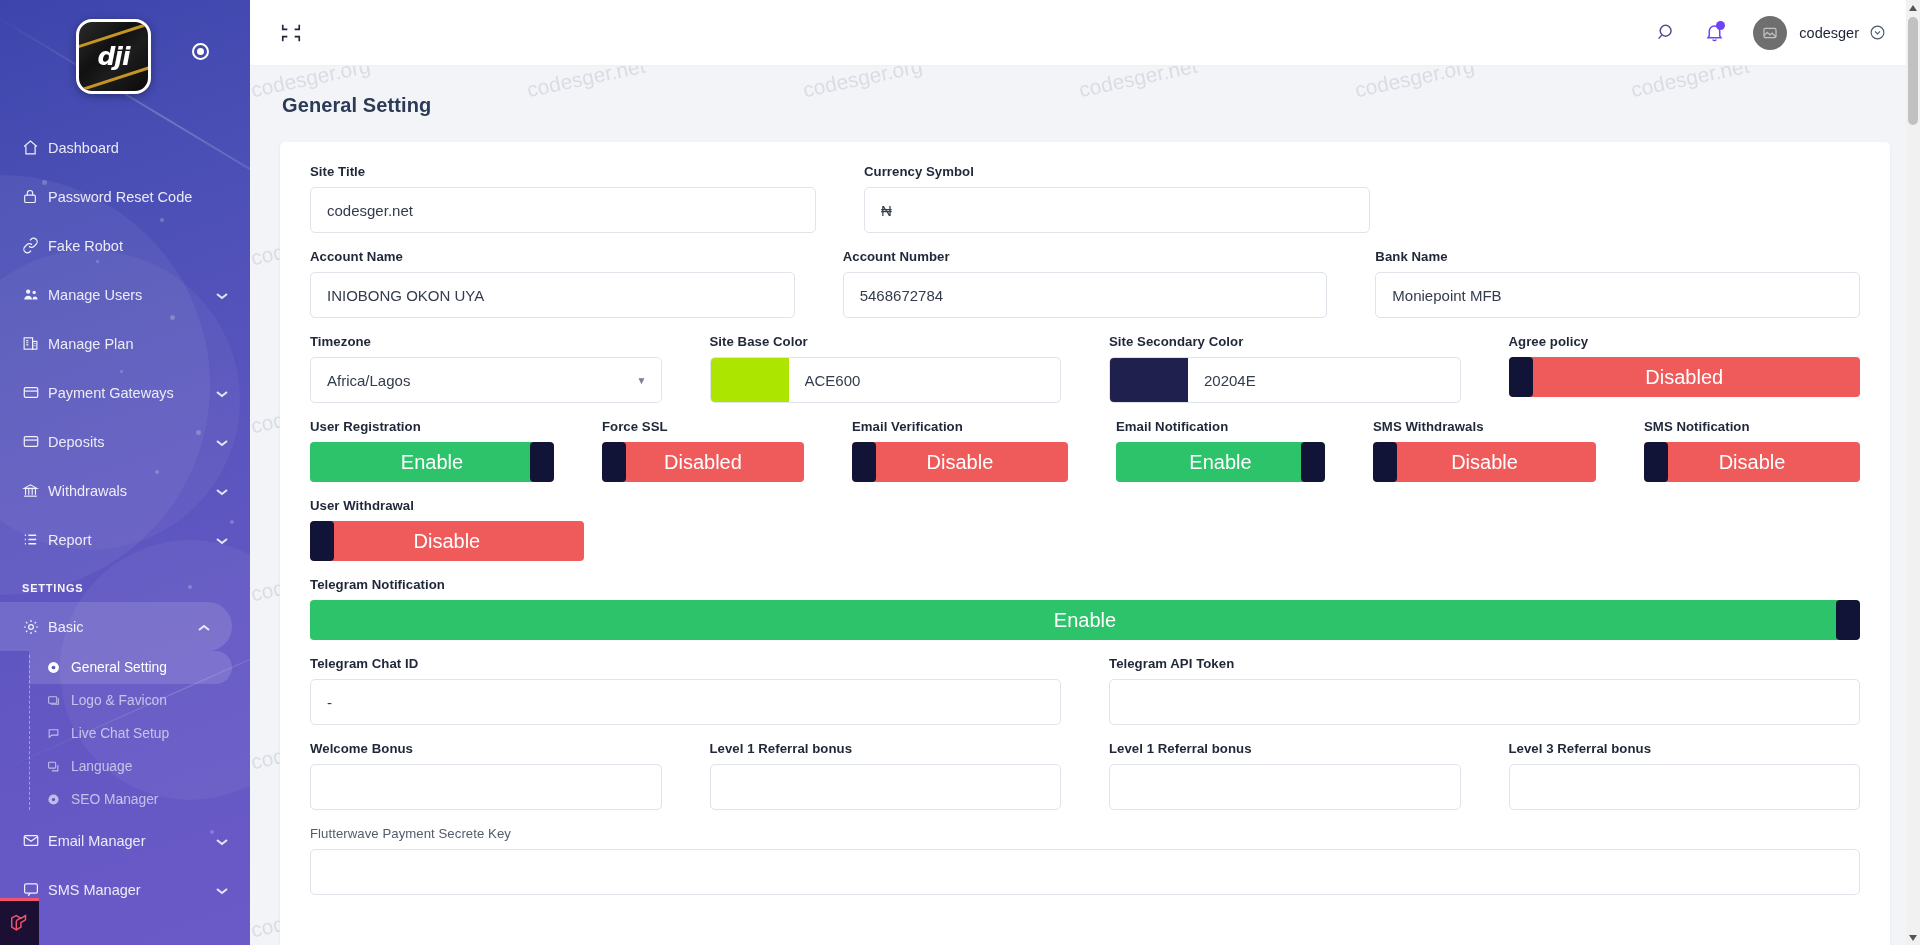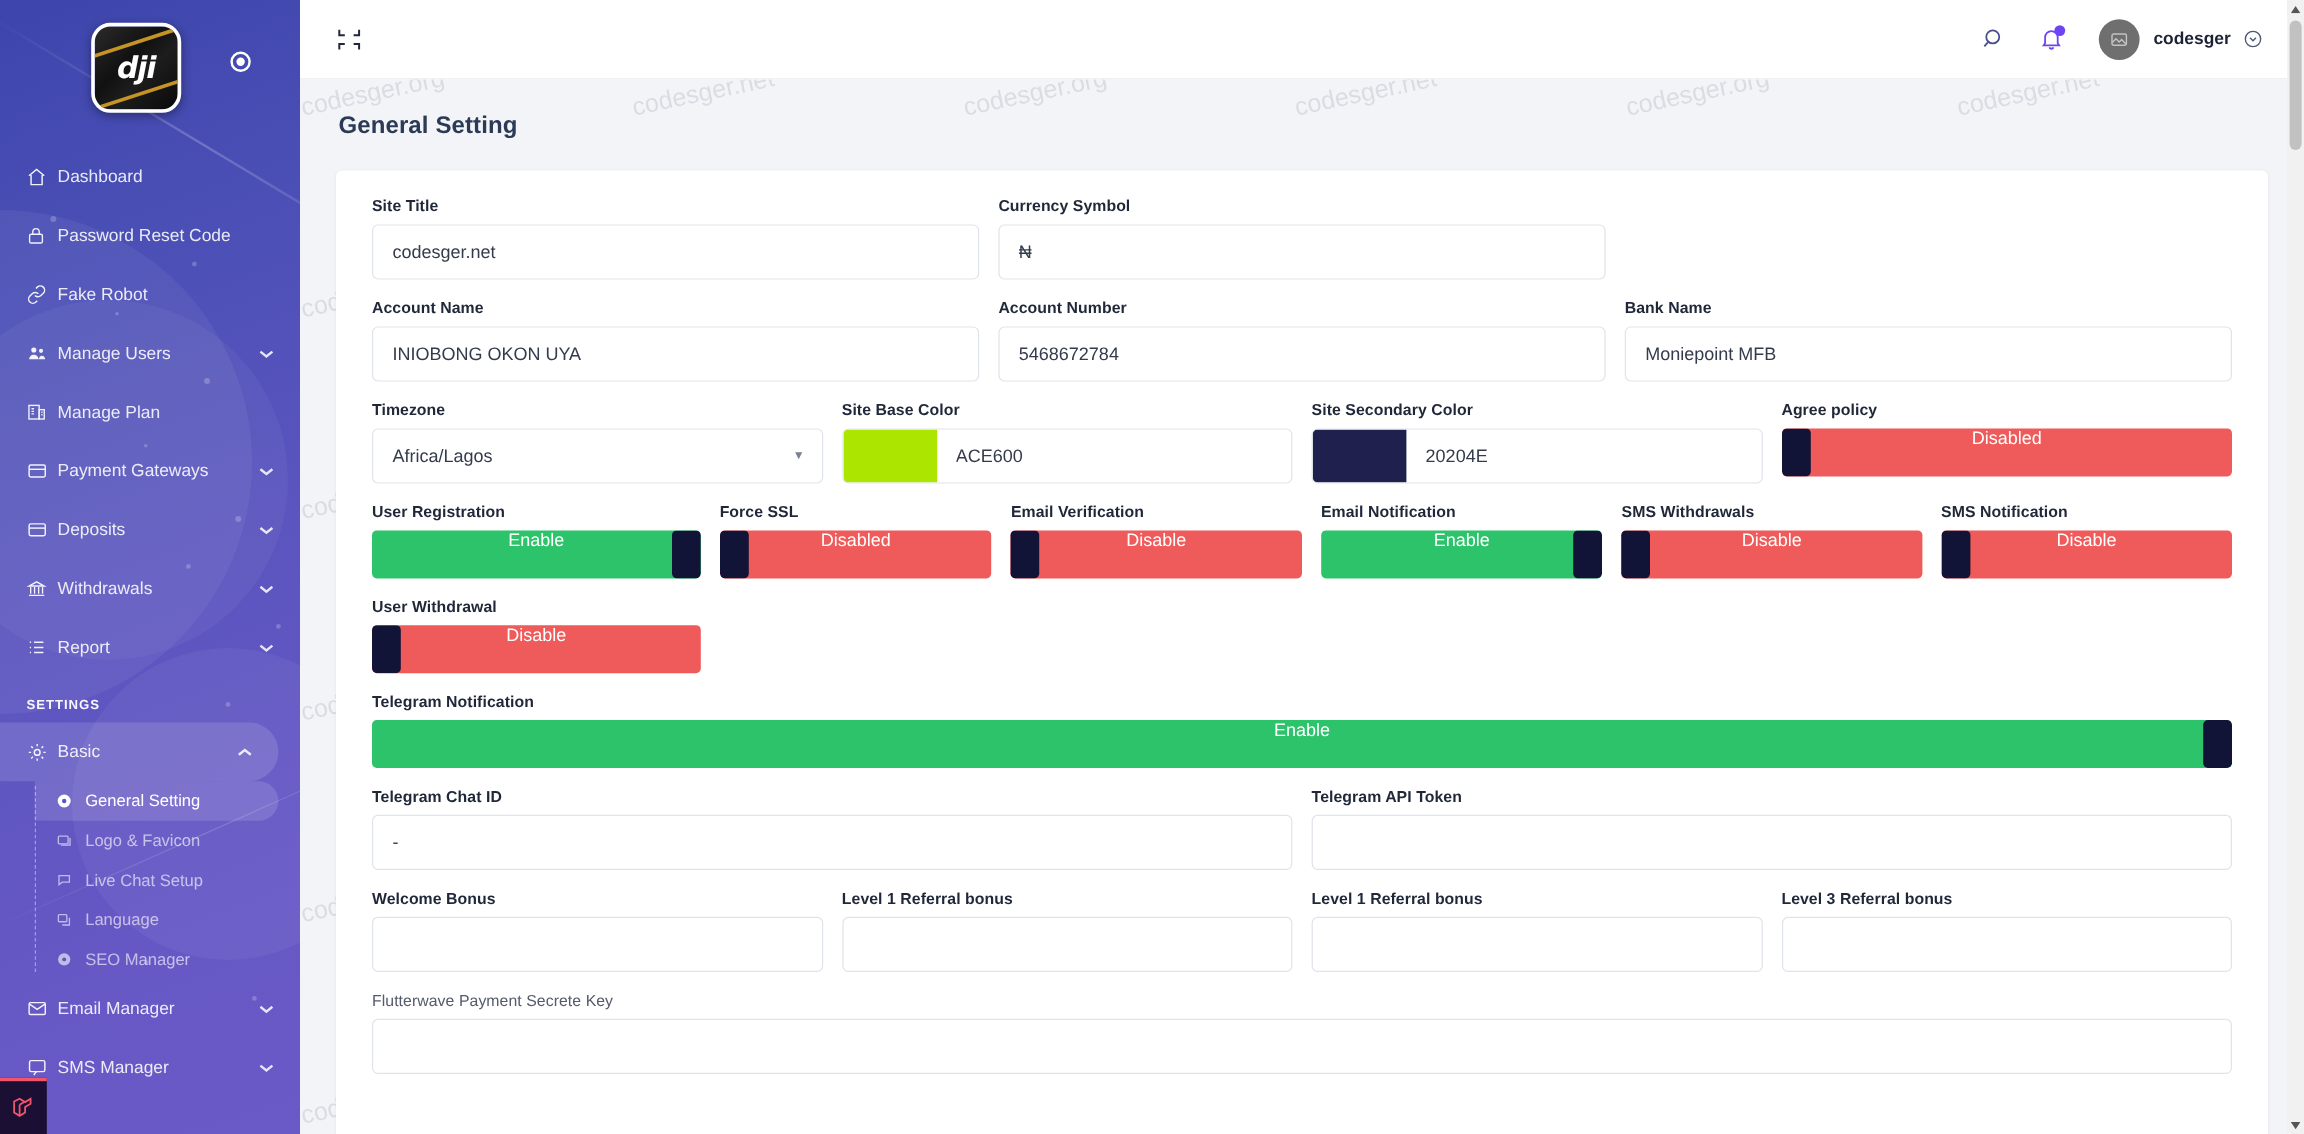--- a/index.html
+++ b/index.html
@@ -104,21 +104,21 @@
     border-bottom:1px solid #eef0f4; z-index:5;
   }
   .collapse-btn { width:26px; height:26px; cursor:pointer; display:flex; align-items:center; justify-content:center; }
   .topbar-spacer { flex:1; }
   .tb-icon { width:30px; height:30px; margin-left:18px; display:flex; align-items:center; justify-content:center; cursor:pointer; position:relative; }
   .bell-dot { position:absolute; right:4px; top:3px; width:9px; height:9px; border-radius:50%; background:#6f42f5; }
   .avatar {
     width:34px; height:34px; border-radius:50%; background:#6f6f70; margin-left:24px;
     display:flex; align-items:center; justify-content:center; color:#b9b9ba; font-size:13px; cursor:pointer;
   }
-  .user-name { margin-left:12px; font-size:14.5px; font-weight:bold; color:#1d2235; cursor:pointer; }
+  .user-name { margin-left:12px; font-size:14.5px; font-weight:normal; color:#1d2235; cursor:pointer; }
   .user-caret { margin-left:10px; cursor:pointer; display:flex; align-items:center; }
 
   #content { position:relative; height:879px; background:#f2f4f8; overflow:hidden; }
 
   .watermark {
     position:absolute; inset:0; pointer-events:none; z-index:1;
     overflow:hidden;
   }
   .wm {
     position:absolute; font-size:21px; color:rgba(45,55,80,.12);
@@ -133,21 +133,21 @@
 
   .card {
     position:relative; z-index:2;
     margin:25px 30px 0 30px;
     background:#fff; border-radius:5px;
     box-shadow:0 1px 3px rgba(20,30,60,.07);
     padding:22px 22px 26px 22px;
     min-height:830px;
   }
 
-  .row { display:flex; margin-bottom:0; }
+  .row { display:flex; margin-bottom:0;gap:32px; }
   .fgroup { padding:0 8px; margin-bottom:16px; }
   .col-4 { width:33.3333%; }
   .col-3 { width:25%; }
   .col-12 { width:100%; }
 
   .flabel {
     font-size:13.2px; font-weight:bold; color:#1f2738;
     margin-bottom:8px; display:block; letter-spacing:.05px;
   }
   .flabel.light { font-weight:normal; color:#545b6b; }
@@ -177,22 +177,22 @@
   .colorpick .swatch { width:78px; flex:0 0 78px; cursor:pointer; }
   .colorpick input {
     flex:1; border:0; outline:none; padding:0 16px;
     font-size:15px; color:#333b4d; background:transparent;
     font-family:"Liberation Sans", sans-serif;
   }
 
   
   .tgl {
     position:relative; width:100%; height:40px; border-radius:4px;
-    display:flex; align-items:flex-start; justify-content:center;
-    color:#fff; font-size:15px; cursor:pointer; user-select:none;
+    display:flex; align-items:center; justify-content:center;
+    color:#fff; font-size:20px; cursor:pointer; user-select:none;
     overflow:hidden;
   }
   .tgl.on  { background:#2cc36b; }
   .tgl.off { background:#ef5a5a; }
   .tgl .knob {
     position:absolute; top:0; width:24px; height:40px;
     background:#111436; border-radius:4px;
   }
   .tgl.on  .knob { right:0; }
   .tgl.off .knob { left:0; }

